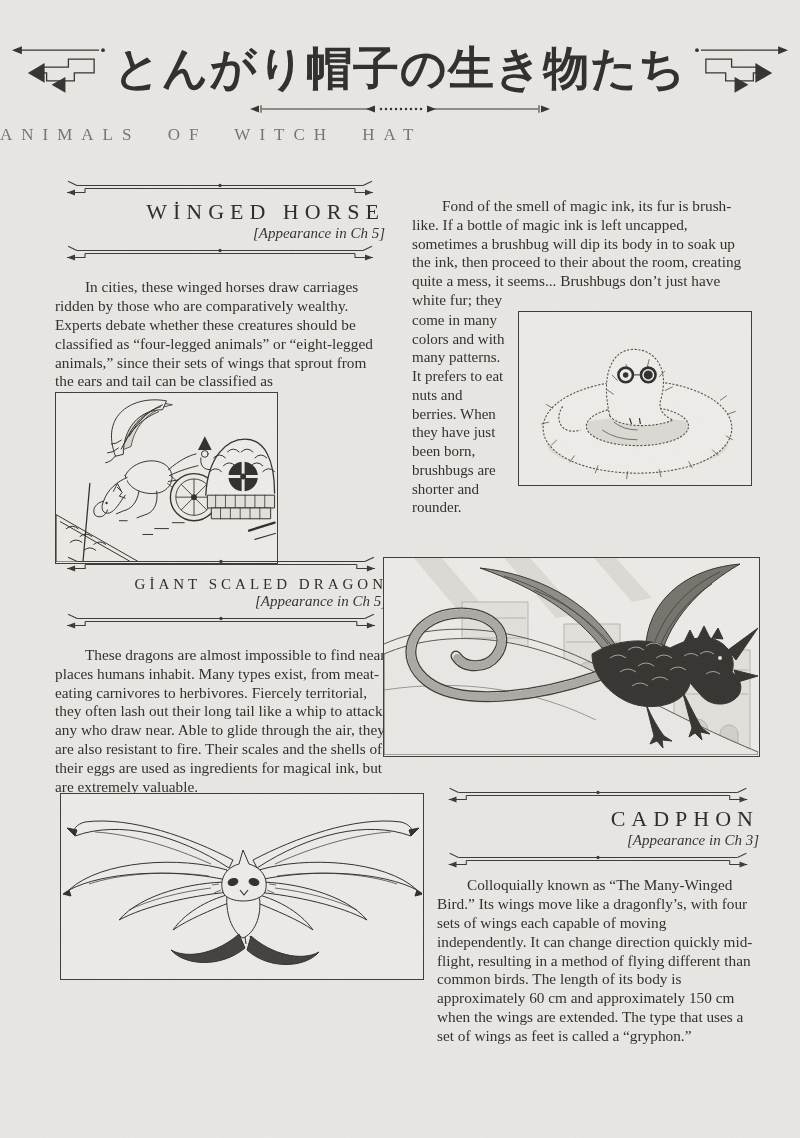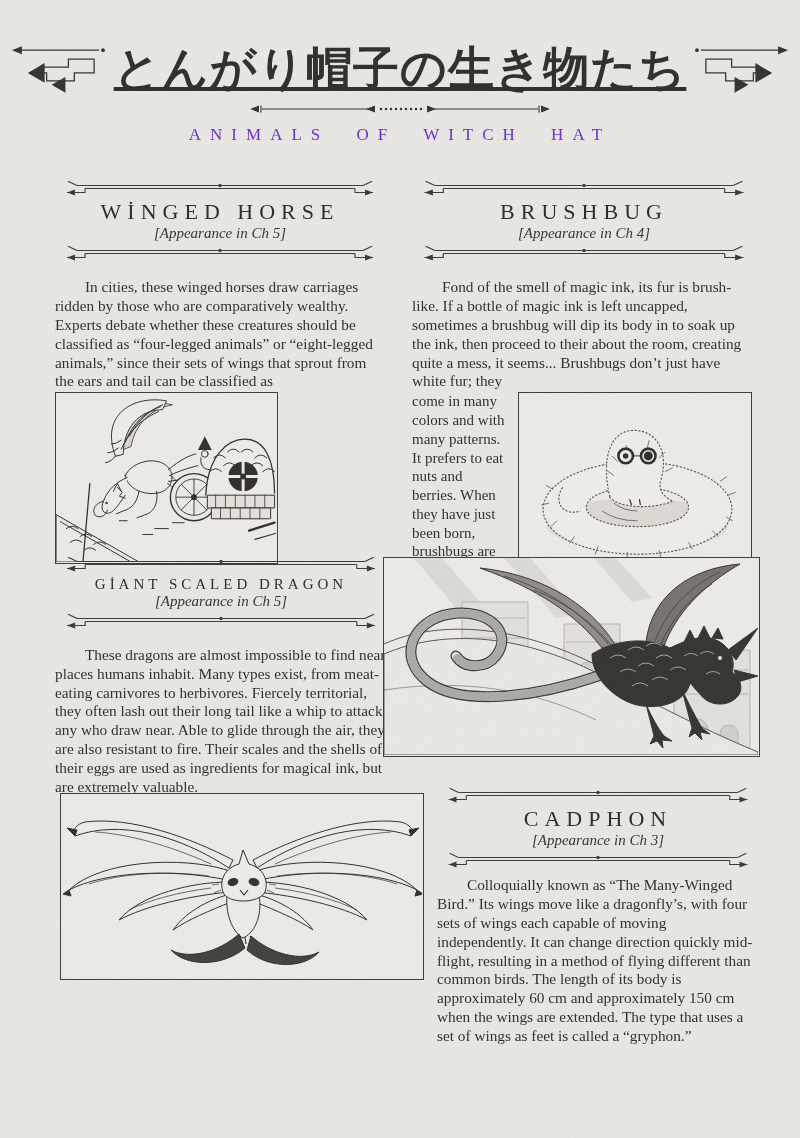--- a/index.html
+++ b/index.html
@@ -5,35 +5,35 @@
   html,body{margin:0;padding:0;}
   .page{
     position:relative;width:800px;height:1138px;overflow:hidden;
     background:radial-gradient(ellipse at 50% 38%, #edecე9 0%, #eae8e4 45%, #e5e2dd 100%);
     background-color:#e9e7e3;
     font-family:"Liberation Serif","DejaVu Serif",serif;
     color:#2e2c28;
   }
   .grain{position:absolute;inset:0;pointer-events:none;opacity:.08;}
   
-  .title-row{display:flex;align-items:center;justify-content:center;gap:8px;padding-top:40px;text-decoration:underline;}
+  .title-row{display:flex;align-items:center;justify-content:center;gap:8px;padding-top:40px;}
   .jp-title{
     font-size:46px;font-weight:700;letter-spacing:1px;margin:0;line-height:1.1;
     font-family:"Liberation Serif","DejaVu Serif",serif;white-space:nowrap;
   }
   .orn{width:95px;height:58px;flex:0 0 auto;}
   .tdiv{display:block;margin:4px auto 0;width:300px;height:14px;}
   .en-sub{
-    text-align:center;margin-top:9px;font-size:17px;letter-spacing:9px;word-spacing:14px;
-    color:#6d28d9;white-space:nowrap;
+    text-align:left;margin-top:9px;font-size:17px;letter-spacing:9px;word-spacing:14px;
+    color:#737373;white-space:nowrap;
   }
   
   .section{position:absolute;}
   .rule{display:block;width:100%;height:16px;}
-  .sec-head{text-align:center;}
+  .sec-head{text-align:right;}
   .sec-title{font-weight:400;letter-spacing:6px;font-size:22px;margin:3px 0 0;line-height:1.2;color:#2b2926;white-space:nowrap;}
   .sec-title.small{font-size:15px;letter-spacing:4px;}
   .sec-sub{font-style:italic;font-size:15px;margin:0 0 3px;color:#33312d;}
   .body-text{font-size:15.3px;line-height:1.23;text-indent:30px;margin:17px 0 0;}
   .body-text.no-top{margin-top:8px;}
   .wrap-row{display:flex;gap:9px;margin-top:1px;}
   .beside{font-size:15px;line-height:1.25;margin:0;}
   .illus-box{border:1.5px solid #3c3a36;background:#edebe7;box-sizing:border-box;flex:0 0 auto;}
   .abs{position:absolute;}
   svg{display:block;}
@@ -173,30 +173,20 @@
             <path d="M196,140 L222,132" stroke-width="2.4"></path>
             <path d="M202,149 L226,142" stroke-width="1.2"></path>
             <path d="M100,138 h14 M118,132 h12 M88,144 h10 M64,130 h8"></path>
           </g>
         </svg>
       </div>
     </div>
   </div>
 
   <div class="section" style="left:412px;top:180px;width:344px;">
-    <div class="sec-head">
-      <svg class="rule" viewBox="0 0 330 16" preserveAspectRatio="none">
-          <use href="#ruleg"></use>
-        </svg>
-      <h2 class="sec-title">BRUSHBUG</h2>
-      <div class="sec-sub">[Appearance in Ch 4]</div>
-      <svg class="rule" viewBox="0 0 330 16" preserveAspectRatio="none">
-          <use href="#ruleg"></use>
-        </svg>
-    </div>
     <p class="body-text">Fond of the smell of magic ink, its fur is brush-like. If a bottle of magic ink is left uncapped, sometimes a brushbug will dip its body in to soak up the ink, then proceed to their about the room, creating quite a mess, it seems... Brushbugs don’t just have white fur; they</p>
     <div class="wrap-row">
       <p class="beside" style="flex:0 0 97px;">come in many colors and with many patterns. It prefers to eat nuts and berries. When they have just been born, brushbugs are shorter and rounder.</p>
       <div class="illus-box" style="width:234px;height:175px;">
         <svg viewBox="0 0 234 175" width="231" height="172">
           <ellipse cx="120" cy="134" rx="92" ry="27" fill="#d6d3cc" opacity="0.75"></ellipse>
           <g stroke="#504d47" stroke-width="1.1" fill="#efede9" stroke-dasharray="2.2 1.6">
             <path fill-rule="evenodd" d="M120,70 C66,70 24,92 24,118 C24,146 68,164 120,164 C172,164 216,146 216,118 C216,92 174,70 120,70 Z
                      M120,96 C88,96 68,106 68,116 C68,128 92,136 120,136 C148,136 172,128 172,116 C172,106 152,96 120,96 Z"></path>
             <path d="M44,96 C34,110 44,126 62,120" fill="none"></path>

